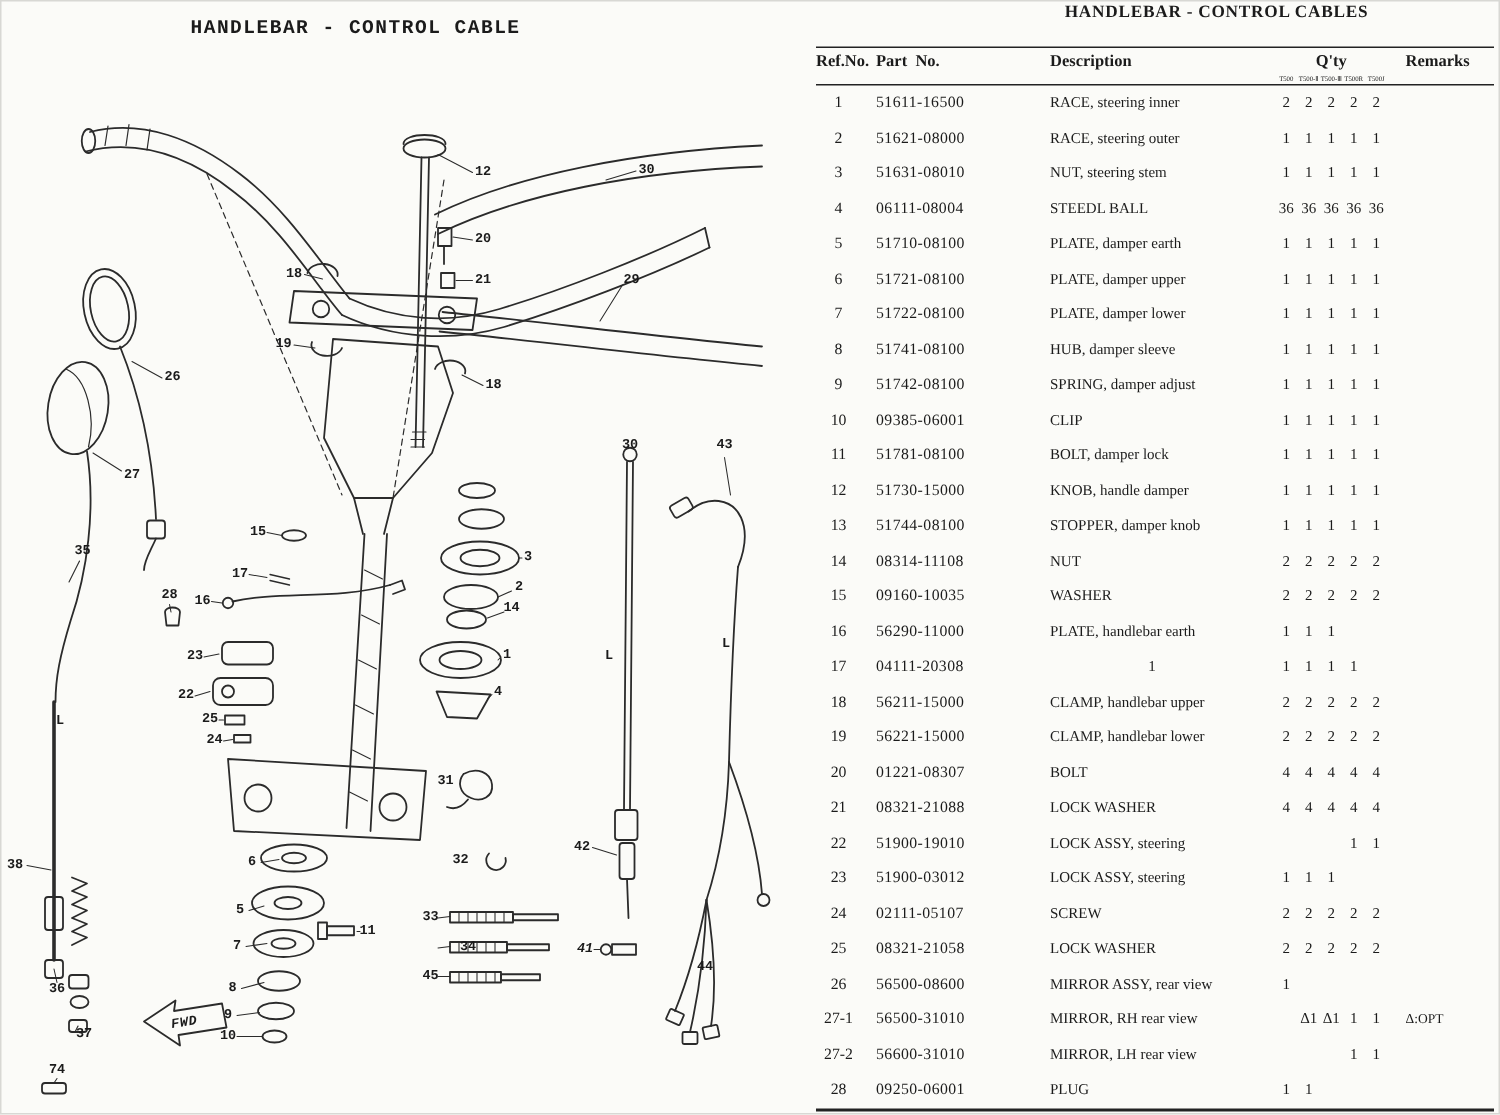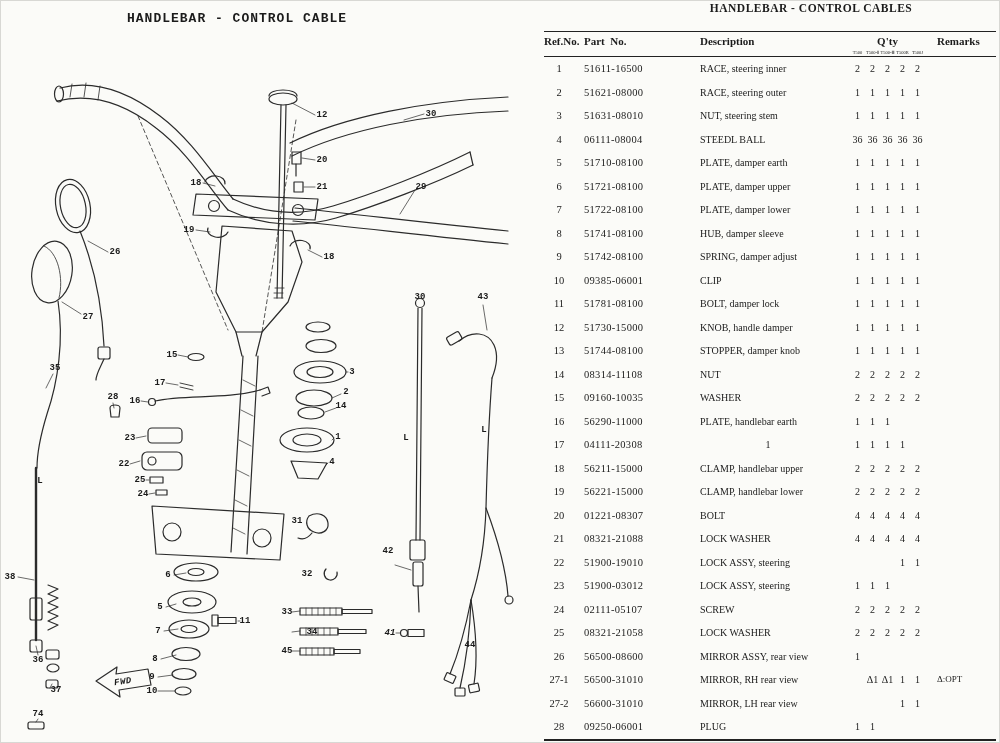--- a/index.html
+++ b/index.html
@@ -257,21 +257,21 @@
         <span class="callout" style="left: 130px; top: 438px;">23</span>
         <span class="callout" style="left: 406px; top: 438px;">L</span>
         <span class="callout" style="left: 484px; top: 430px;">L</span>
         <span class="callout" style="left: 332px; top: 462px;">4</span>
         <span class="callout" style="left: 124px; top: 464px;">22</span>
         <span class="callout" style="left: 140px; top: 480px;">25</span>
         <span class="callout" style="left: 40px; top: 481px;">L</span>
         <span class="callout" style="left: 143px; top: 494px;">24</span>
         <span class="callout" style="left: 297px; top: 521px;">31</span>
         <span class="callout" style="left: 307px; top: 574px;">32</span>
-        <span class="callout" style="left: 388px; top: 551px;">42</span>
+        <span class="callout" style="left: 388px; top: 565px;">42</span>
         <span class="callout" style="left: 168px; top: 575px;">6</span>
         <span class="callout" style="left: 10px; top: 577px;">38</span>
         <span class="callout" style="left: 160px; top: 607px;">5</span>
         <span class="callout" style="left: 287px; top: 612px;">33</span>
         <span class="callout" style="left: 245px; top: 621px;">11</span>
         <span class="callout" style="left: 158px; top: 631px;">7</span>
         <span class="callout" style="left: 287px; top: 632px; margin-left: 25px;">34</span>
         <span class="callout" style="left: 390px; top: 633px; font-style: italic;">41</span>
         <span class="callout" style="left: 470px; top: 645px;">44</span>
         <span class="callout" style="left: 287px; top: 651px;">45</span>

